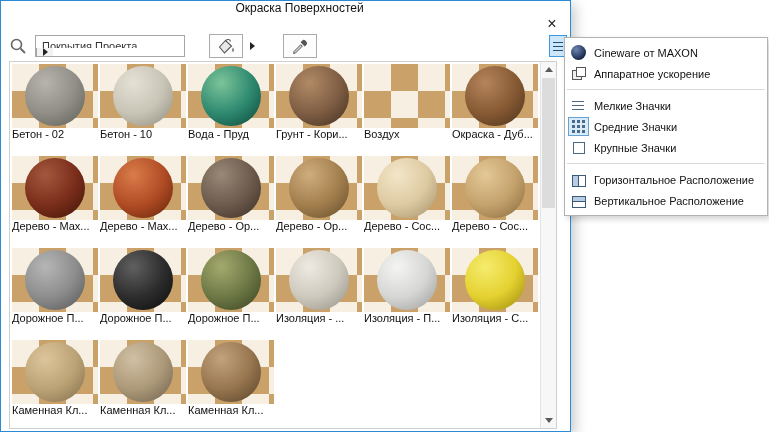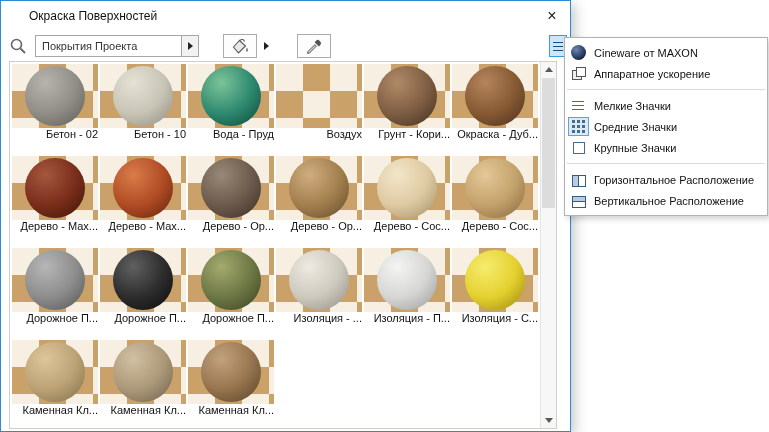--- a/index.html
+++ b/index.html
@@ -3,29 +3,29 @@
 <meta charset="utf-8">
 <style>
   * { box-sizing: border-box; margin: 0; padding: 0; }
   html,body { width:769px; height:432px; overflow:hidden;
     font-family:"Liberation Sans", sans-serif; background:#ffffff; }
   body { position:relative; }
 
   
   .window { position:absolute; left:0; top:0; width:571px; height:432px;
     background:#fff; border:1px solid #2a8ad4; box-shadow:4px 4px 12px rgba(0,0,0,.22); }
-  .titlebar { height:30px; display:flex; align-items:center; padding-left:28px; }
+  .titlebar { height:30px; display:flex; align-items:center; padding-left:28px;flex-direction:column; }
   .title { font-size:12px; color:#111; }
   .close-btn { margin-left:auto; width:36px; height:29px; display:flex; align-items:center;
     justify-content:center; font-size:16px; color:#222; cursor:default; }
 
   
   .toolbar { position:relative; height:30px; display:flex; align-items:center; padding:0 8px; }
   .search-ico { width:18px; height:18px; margin-right:8px; flex:0 0 auto; }
-  .combo { display:flex; width:164px; height:22px; border:1px solid #a6a6a6; background:#fff; }
+  .combo { display:flex; width:150px; height:22px; border:1px solid #a6a6a6; background:#fff;flex-direction:column; }
   .combo-text { flex:1; padding:4px 6px; font-size:11px; color:#333; white-space:nowrap; overflow:hidden; }
   .combo-btn { width:17px; border-left:1px solid #a6a6a6; background:#f2f2f2;
     display:flex; align-items:center; justify-content:center; }
   .tri-right { width:0; height:0; border-top:4px solid transparent;
     border-bottom:4px solid transparent; border-left:5px solid #222; }
   .tb-btn { height:24px; min-width:34px; border:1px solid #ababab; background:#fdfdfd;
     display:flex; align-items:center; justify-content:center; }
   .bucket-btn { margin-left:24px; }
   .drop-arrow { margin-left:4px; width:10px; height:24px; display:flex; align-items:center; justify-content:center; }
   .picker-btn { margin-left:26px; }
@@ -43,21 +43,21 @@
   .cell { display:flex; flex-direction:column; align-items:stretch; }
   .thumb { height:64px; position:relative;
     background-color:#f6efe2;
     background-image:
       linear-gradient(45deg,#c9a169 25%,transparent 25%,transparent 75%,#c9a169 75%),
       linear-gradient(45deg,#c9a169 25%,transparent 25%,transparent 75%,#c9a169 75%);
     background-size:54px 54px;
     background-position:0 0,27px 27px; }
   .sphere { position:absolute; left:50%; top:50%; width:60px; height:60px;
     margin:-30px 0 0 -30px; border-radius:50%; }
-  .mlabel { margin-top:0; font-size:11px; line-height:13px; text-align:right;
+  .mlabel { margin-top:0; font-size:11px; line-height:13px; text-align:left;
     color:#111; white-space:nowrap; overflow:hidden; }
 
   
   .scrollbar { position:absolute; top:0; right:0; bottom:0; width:16px;
     background:#f7f7f7; border-left:1px solid #e4e4e4; }
   .sb-up, .sb-down { position:absolute; left:0; width:15px; height:15px;
     display:flex; align-items:center; justify-content:center; }
   .sb-up { top:0; } .sb-down { bottom:0; }
   .tri-up { width:0; height:0; border-left:4px solid transparent;
     border-right:4px solid transparent; border-bottom:5px solid #5a5a5a; }
@@ -155,28 +155,28 @@
           </div>
           <div class="mlabel">Бетон - 10</div>
         </div>
         <div class="cell">
           <div class="thumb">
             <div class="sphere" style="background: radial-gradient(circle at 34% 28%, rgb(124, 196, 154), rgb(47, 138, 112) 52%, rgb(14, 74, 62) 96%);"></div>
           </div>
           <div class="mlabel">Вода - Пруд</div>
         </div>
         <div class="cell">
+          <div class="thumb">
+            <div class="sphere" style="background: radial-gradient(circle at 34% 28%, rgb(177, 138, 102), rgb(127, 94, 68) 52%, rgb(70, 50, 34) 96%);"></div>
+          </div>
+          <div class="mlabel">Грунт - Кори...</div>
+        </div>
+        <div class="cell">
           <div class="thumb"></div>
           <div class="mlabel">Воздух</div>
-        </div>
-        <div class="cell">
-          <div class="thumb">
-            <div class="sphere" style="background: radial-gradient(circle at 34% 28%, rgb(177, 138, 102), rgb(127, 94, 68) 52%, rgb(70, 50, 34) 96%);"></div>
-          </div>
-          <div class="mlabel">Грунт - Кори...</div>
         </div>
         <div class="cell">
           <div class="thumb">
             <div class="sphere" style="background: radial-gradient(circle at 34% 28%, rgb(181, 133, 92), rgb(135, 90, 52) 52%, rgb(80, 51, 28) 96%);"></div>
           </div>
           <div class="mlabel">Окраска - Дуб...</div>
         </div>
         <div class="cell">
           <div class="thumb">
             <div class="sphere" style="background: radial-gradient(circle at 34% 28%, rgb(165, 87, 61), rgb(122, 46, 27) 52%, rgb(68, 20, 7) 96%);"></div>

